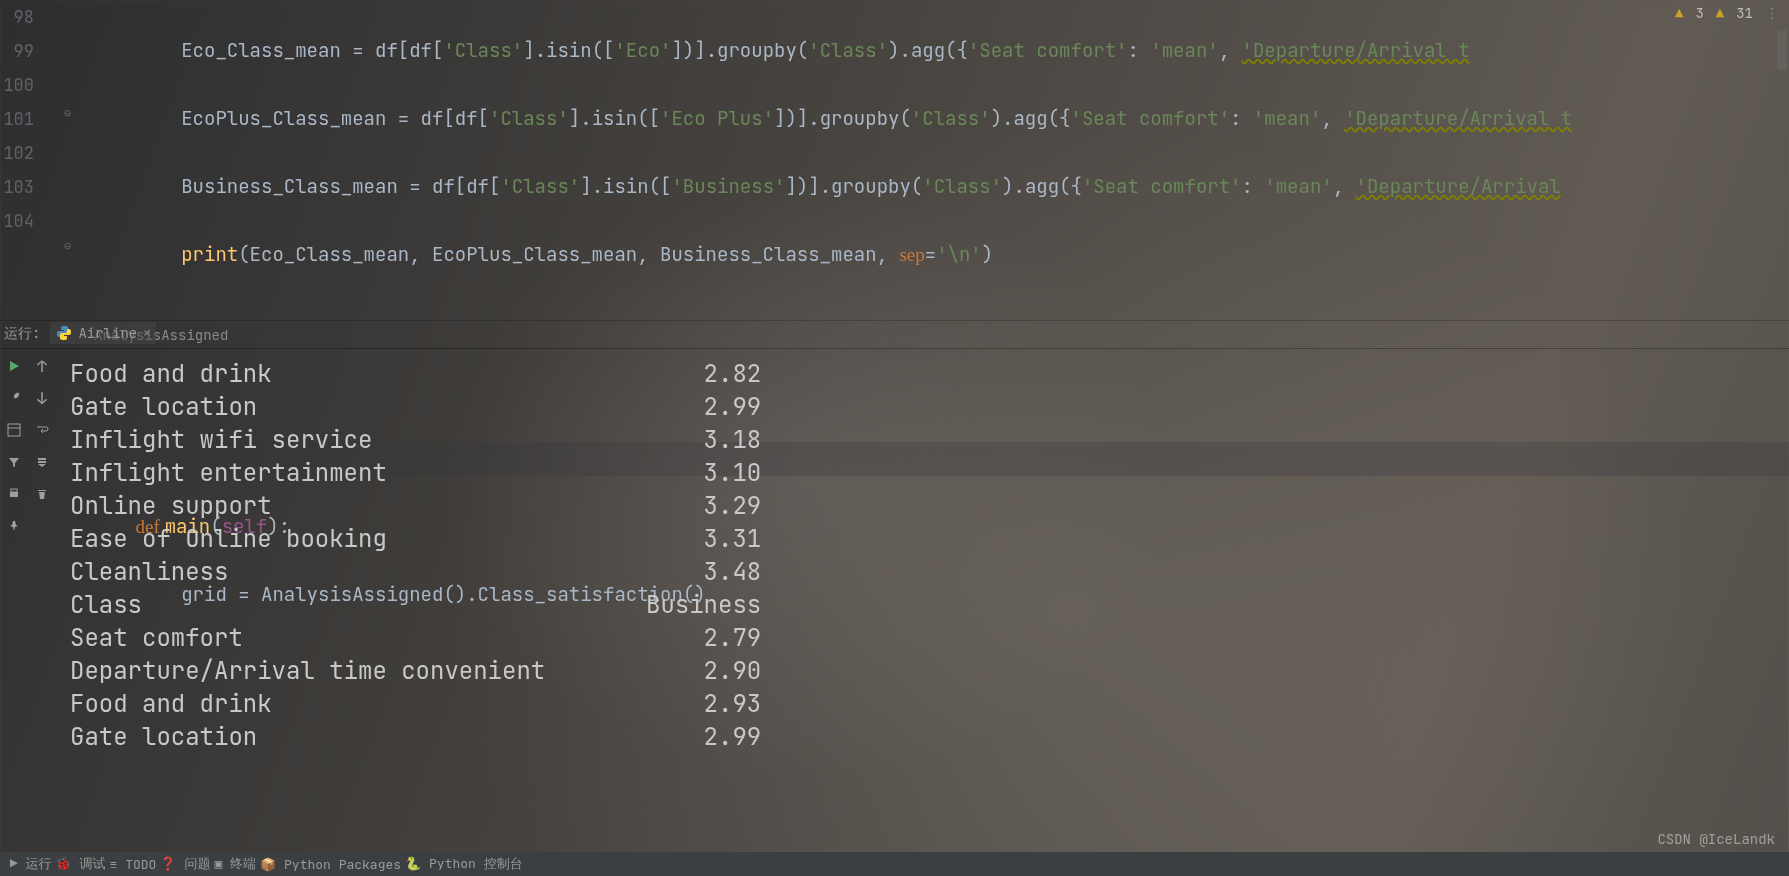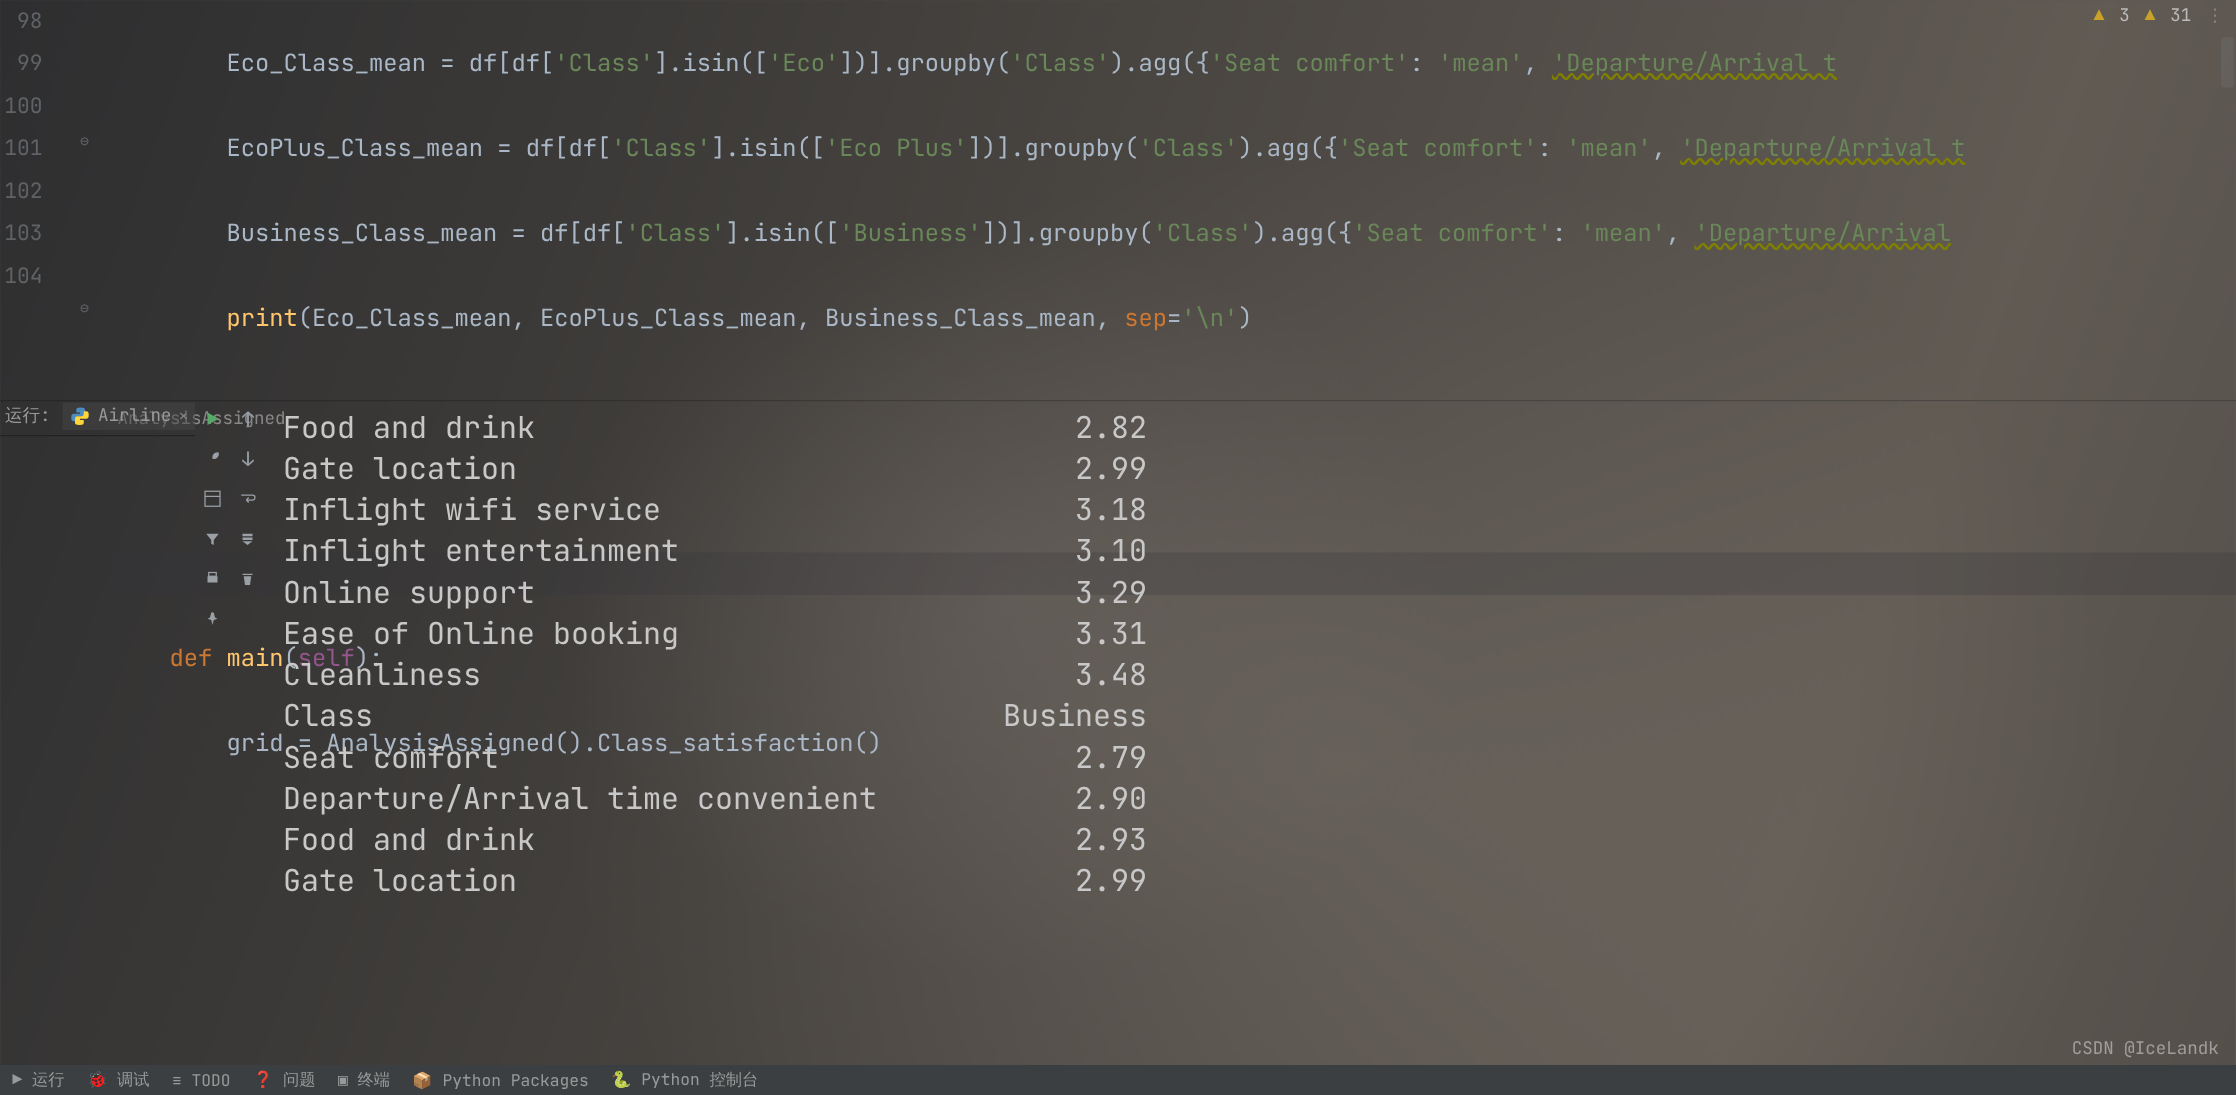--- a/index.html
+++ b/index.html
@@ -10,43 +10,43 @@
     linear-gradient(110deg,#2e2e30 0%,#3c3a38 25%,#504b46 55%,#615b54 80%,#544f4a 100%);
     filter:blur(1px);}
   .editor{position:absolute;left:0;top:0;right:0;height:318px;display:flex;}
   .gutter{width:44px;flex:none;text-align:right;padding-right:10px;box-sizing:border-box;font-size:17px;line-height:34px;color:#606366;padding-top:0;}
   .gutter .ln{height:34px;}
   .foldcol{width:46px;flex:none;position:relative;}
   .fold-icon{position:absolute;left:20px;top:105px;width:14px;height:14px;color:#606366;font-size:12px;}
   .fold-icon2{position:absolute;left:20px;top:238px;width:14px;height:14px;color:#606366;font-size:12px;}
   .code{flex:1;font-size:19px;line-height:34px;white-space:pre;position:relative;padding-top:0;}
   .code .row{height:34px;}
-  .kw{color:#cc7832;}
+  .kw{color:#cc7832;font-family:Liberation Serif, serif;}
   .self{color:#94558d;}
   .fn{color:#ffc66d;text-align:center;}
   .str{color:#6a8759;}
   .warn{text-decoration:underline wavy #808000;}
   .mut{color:#a9b7c6;}
   .caret-line{background:rgba(50,50,60,.25);}
   .insp{position:absolute;top:4px;right:10px;display:flex;gap:12px;font-size:14px;color:#bbb;align-items:center;}
   .insp .tri{color:#c9a227;}
   .breadcrumb{position:absolute;left:0;top:290px;right:0;height:28px;font-size:14px;color:#888;padding-left:94px;line-height:28px;border-top:1px solid rgba(0,0,0,.2);margin-top:30px;}
-  .runpane{position:absolute;left:0;top:318px;right:0;bottom:24px;display:flex;flex-direction:row;}
+  .runpane{position:absolute;left:0;top:318px;right:0;bottom:24px;display:flex;flex-direction:column;}
   .runhdr{height:30px;display:flex;align-items:center;gap:10px;padding-left:4px;font-size:14px;color:#999;border-bottom:1px solid rgba(0,0,0,.3);}
   .runhdr .lbl{color:#999;}
   .tab{display:flex;align-items:center;gap:6px;padding:2px 6px;background:rgba(70,70,72,.5);border-radius:0;}
   .pyic{width:16px;height:16px;}
   .tab .x{color:#888;font-size:12px;}
   .runbody{flex:1;display:flex;}
   .runtool{width:28px;flex:none;display:flex;flex-direction:column;gap:14px;padding-top:8px;align-items:center;}
   .runtool2{width:28px;flex:none;display:flex;flex-direction:column;gap:14px;padding-top:8px;align-items:center;}
   .tb{width:18px;height:18px;color:#9aa0a6;display:flex;align-items:center;justify-content:center;}
   .tb.play{color:#59a869;}
   .console{flex:1;padding:8px 0 0 14px;font-size:24px;line-height:33px;color:#c8c8c8;font-family:"JetBrains Mono","Consolas",monospace;white-space:pre;}
-  .statusbar{position:absolute;left:0;right:0;bottom:0;height:24px;background:#3c3f41;display:flex;align-items:center;gap:18px;padding:0 10px;font-size:13px;color:#999;}
+  .statusbar{position:absolute;left:0;right:0;bottom:0;height:24px;background:#3c3f41;display:flex;align-items:center;gap:4px;padding:0 10px;font-size:13px;color:#999;}
   .statusbar .spacer{flex:1;}
   .watermark{position:absolute;right:14px;bottom:28px;font-size:14px;color:rgba(220,220,220,.55);}
   .scrollbar{position:absolute;right:2px;top:0;width:10px;height:318px;}
   .scrollbar .thumb{position:absolute;right:0;width:10px;background:rgba(120,120,120,.3);border-radius:2px;}
   svg{display:block;}
 </style>
 </head>
 <body>
 
 <div class="root">

